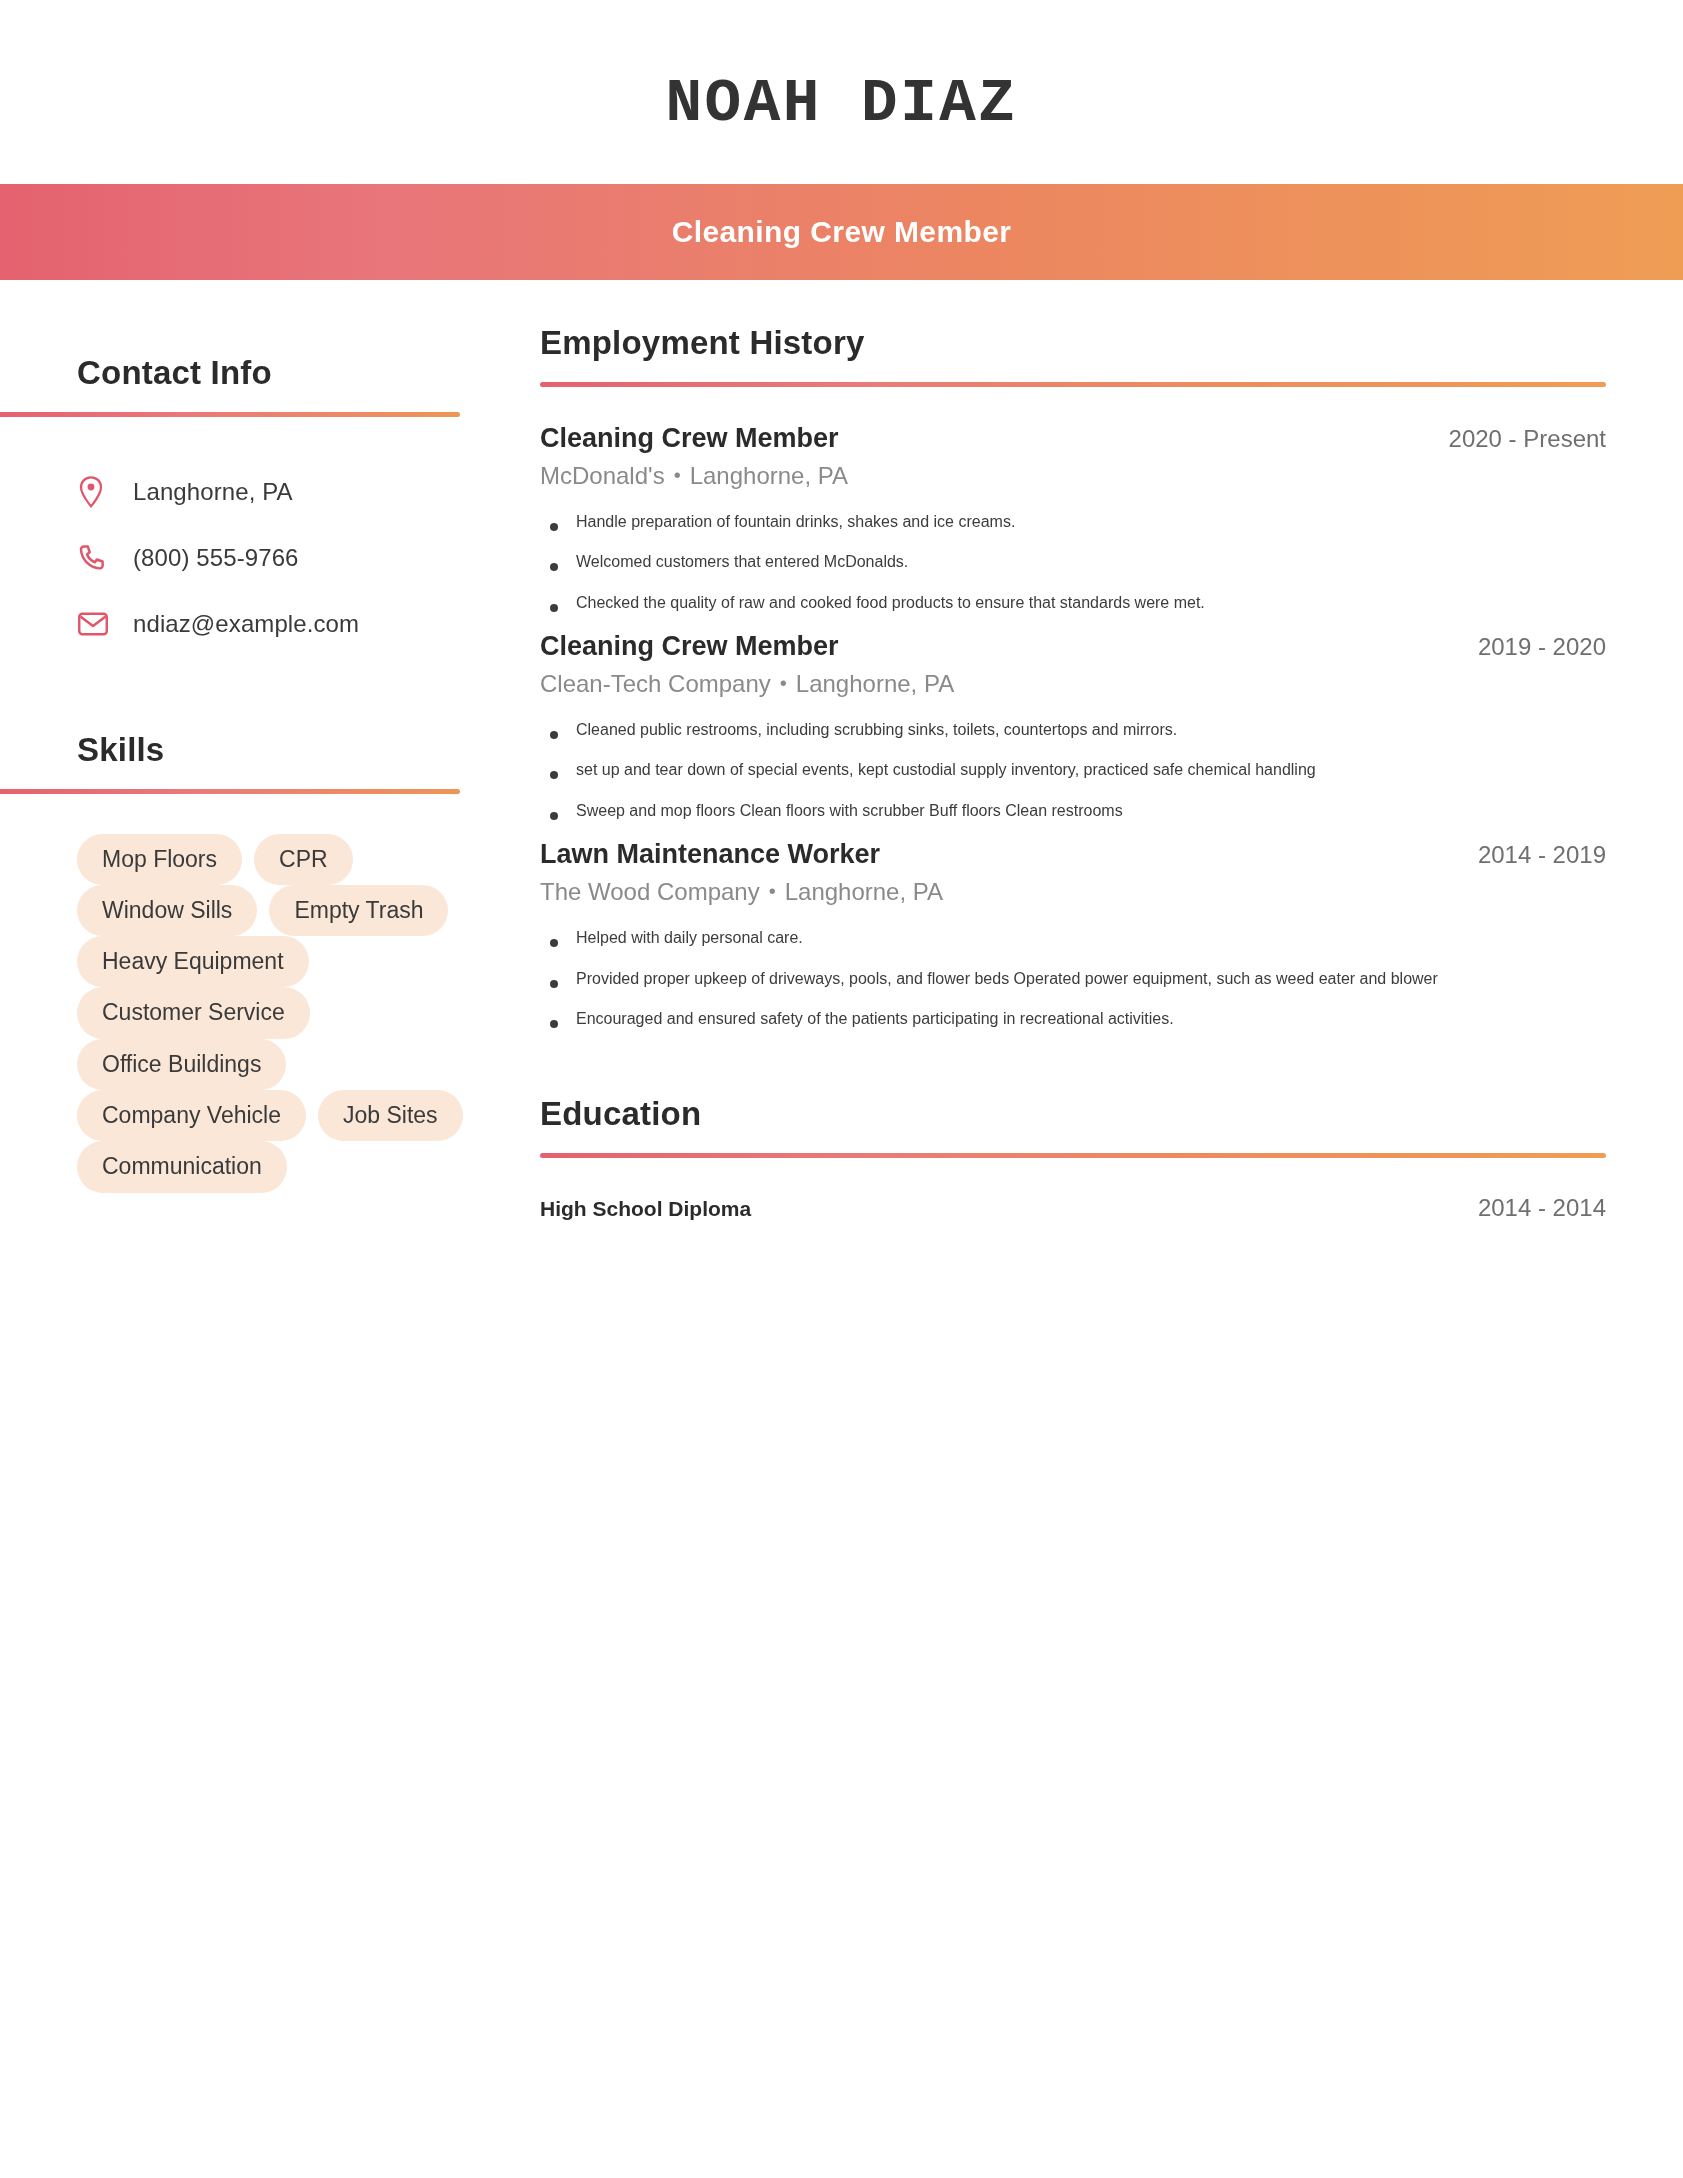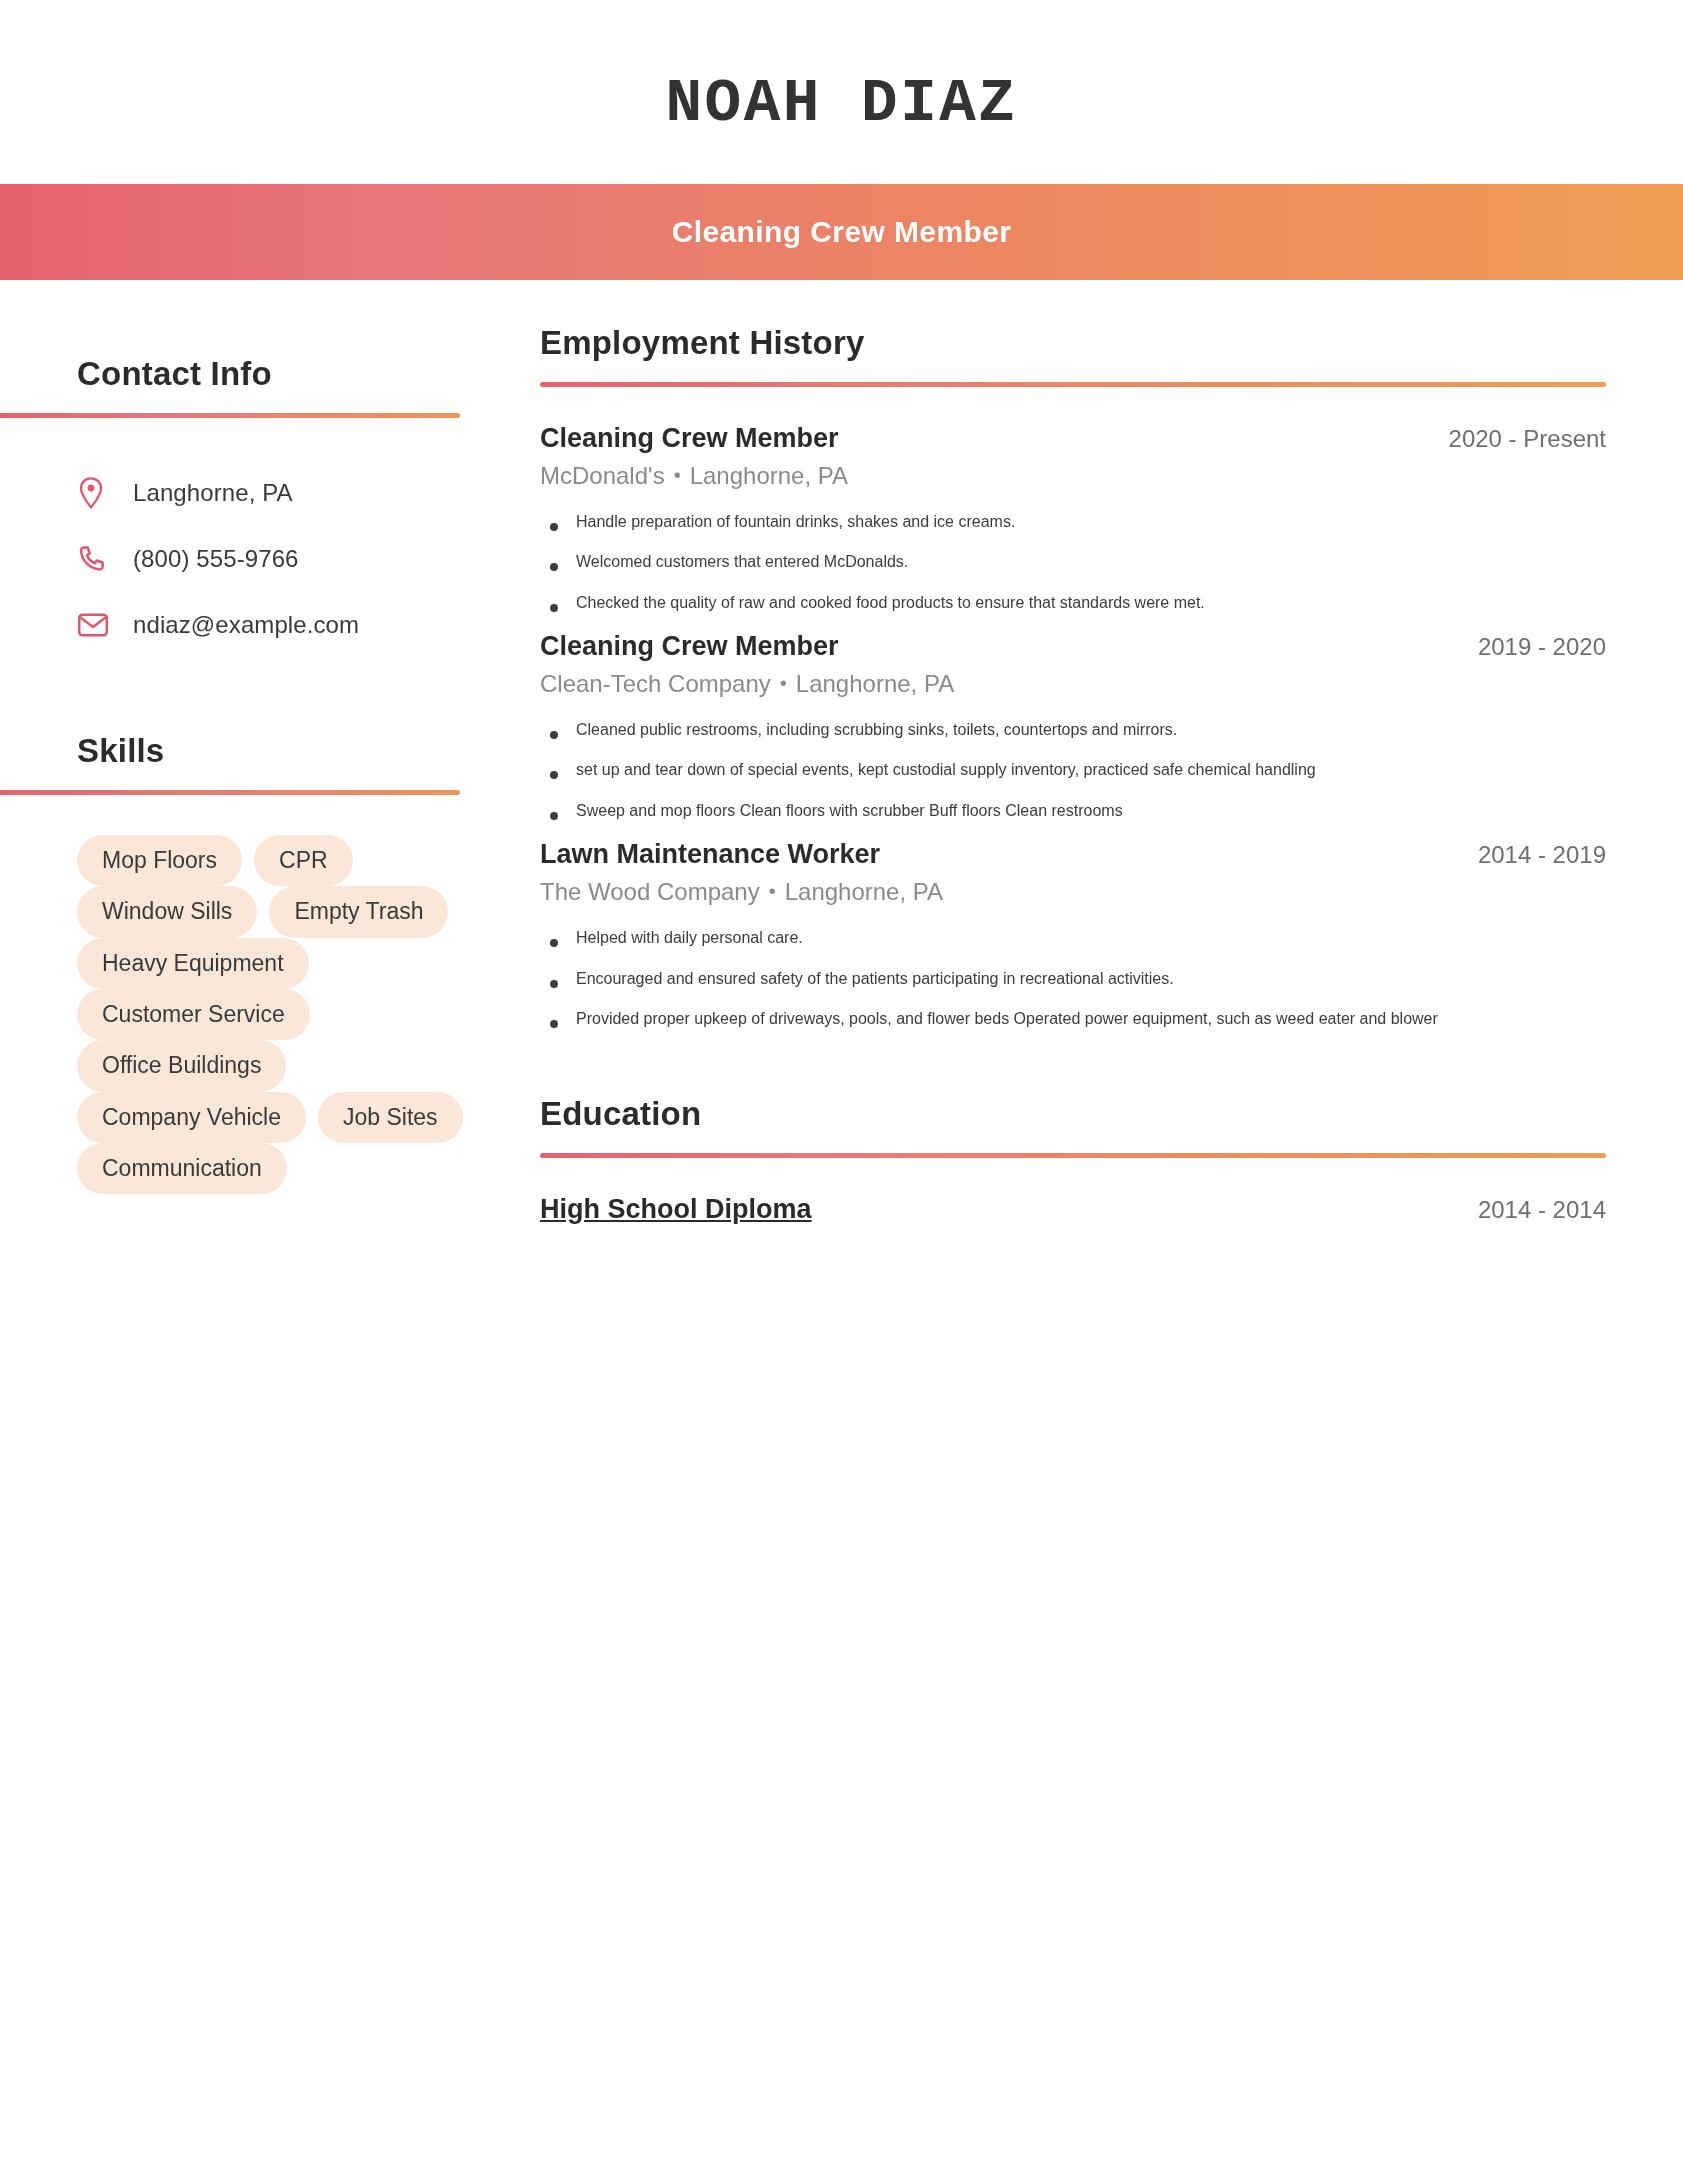--- a/index.html
+++ b/index.html
@@ -178,24 +178,23 @@
   }
 
   .edu-head { margin-top: 65px; }
   .edu-list { margin-top: 36px; }
   .edu-row {
     display: flex;
     justify-content: space-between;
     align-items: baseline;
   }
   .edu-degree {
-    font-size: 27px;
+    font-size: 21px;
     font-weight: 700;
     color: #2b2b2b;
-    text-decoration: underline;
   }
   .edu-dates {
     font-size: 24px;
     color: #6f6f6f;
     white-space: nowrap;
   }
 </style>
 </head>
 <body>
 
@@ -300,22 +299,22 @@
               </ul>
             </div>
             <div class="job">
               <div class="job-head">
                 <div class="job-role">Lawn Maintenance Worker</div>
                 <div class="job-dates">2014 - 2019</div>
               </div>
               <div class="job-sub"><span>The Wood Company</span><span class="sep">•</span><span>Langhorne, PA</span></div>
               <ul class="bullets">
                 <li>Helped with daily personal care.</li>
+                <li>Provided proper upkeep of driveways, pools, and flower beds Operated power equipment, such as weed eater and blower</li>
                 <li>Encouraged and ensured safety of the patients participating in recreational activities.</li>
-                <li>Provided proper upkeep of driveways, pools, and flower beds Operated power equipment, such as weed eater and blower</li>
               </ul>
             </div>
           </div>
       </div>
 
       <div>
         <div class="section-title edu-head">Education</div>
         <div class="rule rule-right"></div>
         <div class="edu-list">
             <div class="edu-row">

